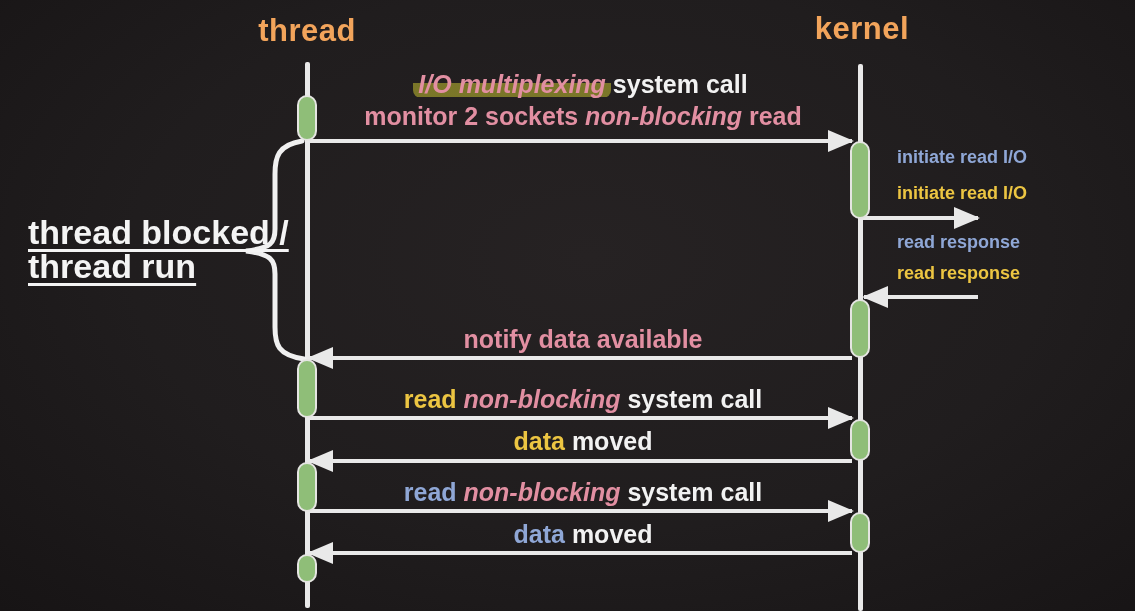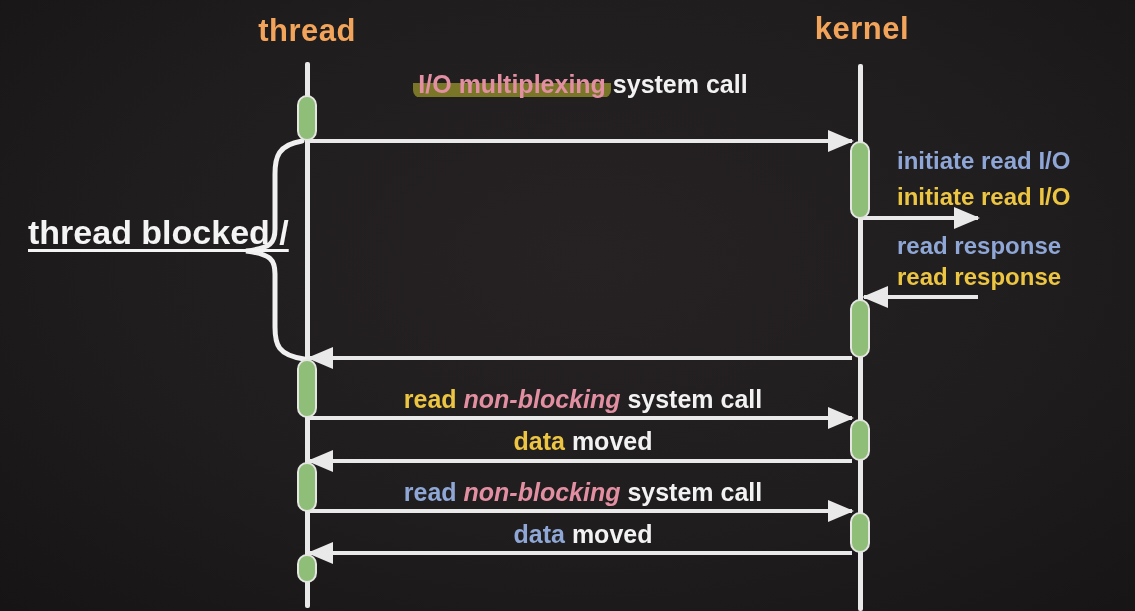--- a/index.html
+++ b/index.html
@@ -31,30 +31,30 @@
   .arrow.left::after{
     content:'';position:absolute;left:-2px;top:-9px;
     border-top:11px solid transparent;border-bottom:11px solid transparent;
     border-right:26px solid #e9e9e9;
   }
   .msg{
     position:absolute;left:310px;width:546px;text-align:center;
     font-size:25px;color:#f2f2f2;white-space:nowrap;z-index:4;
   }
   .rlabel{
-    position:absolute;left:897px;font-size:24px;white-space:nowrap;z-index:4;
+    position:absolute;left:897px;font-size:18px;white-space:nowrap;z-index:4;
   }
   .seg.pink{color:#e28fa2;}
   .seg.white{color:#f2f2f2;margin-top:14px;}
   .seg.yellow{color:#ecc542;}
   .seg.blue{color:#8fa7d6;}
   .seg.italic{font-style:italic;}
   .seg.hl{
     background:linear-gradient(to bottom, transparent 46%, rgba(127,123,41,0.95) 46%, rgba(127,123,41,0.95) 98%, transparent 98%);
-    border-radius:8px;padding:0 5px;margin:0 -5px;
+    border-radius:8px;padding:0 5px;margin:0 -5px;font-style:italic;
   }
   .side-label{
     position:absolute;left:28px;top:215px;
     font-size:34px;color:#f4f4f4;line-height:34px;
     text-decoration:underline;text-underline-offset:5px;z-index:4;
   }
   .brace{position:absolute;z-index:2;}
 </style>
 </head>
 <body>
@@ -65,20 +65,21 @@
   <div class="title" style="left:777px;top:11px;">kernel</div>
 
   <div class="lifeline" style="left:305px;top:62px;height:546px;"></div>
   <div class="lifeline" style="left:858px;top:64px;height:547px;"></div>
 
   <svg class="brace" style="left:236px;top:137px;" width="72" height="226" viewBox="0 0 72 226">
     <path d="M 66 4 C 42 8, 39 20, 39 37 L 39 92 C 39 106, 35 111, 10 114 C 35 117, 39 123, 39 137 L 39 190 C 39 208, 42 218, 68 222" fill="none" stroke="#f0f0f0" stroke-width="5" stroke-linecap="round"></path>
   </svg>
   <div class="side-label">
     <div>thread blocked /</div>
+    <div>thread run</div>
   </div>
 
   <div class="arrow right" style="left:309px;top:139px;width:543px;"></div>
   <div class="arrow right" style="left:862px;top:216px;width:116px;"></div>
   <div class="arrow left" style="left:864px;top:295px;width:114px;"></div>
   <div class="arrow left" style="left:309px;top:356px;width:543px;"></div>
   <div class="arrow right" style="left:309px;top:416px;width:543px;"></div>
   <div class="arrow left" style="left:309px;top:459px;width:543px;"></div>
   <div class="arrow right" style="left:309px;top:509px;width:543px;"></div>
   <div class="arrow left" style="left:309px;top:551px;width:543px;"></div>
@@ -88,20 +89,26 @@
   <div class="actbar" style="left:850px;top:299px;height:55px;"></div>
   <div class="actbar" style="left:297px;top:359px;height:55px;"></div>
   <div class="actbar" style="left:850px;top:419px;height:38px;"></div>
   <div class="actbar" style="left:297px;top:462px;height:46px;"></div>
   <div class="actbar" style="left:850px;top:512px;height:37px;"></div>
   <div class="actbar" style="left:297px;top:554px;height:25px;"></div>
 
   <div class="msg" style="top:70px;">
     <span class="seg pink hl">I/O multiplexing</span><span class="seg white"> system call</span>
   </div>
+  <div class="msg" style="top:102px;">
+    <span class="seg pink">monitor 2 sockets </span><span class="seg pink italic">non-blocking</span><span class="seg pink"> read</span>
+  </div>
+  <div class="msg" style="top:325px;">
+    <span class="seg pink">notify data available</span>
+  </div>
   <div class="msg" style="top:385px;">
     <span class="seg yellow">read </span><span class="seg pink italic">non-blocking</span><span class="seg white"> system call</span>
   </div>
   <div class="msg" style="top:427px;">
     <span class="seg yellow">data</span><span class="seg white"> moved</span>
   </div>
   <div class="msg" style="top:478px;">
     <span class="seg blue">read </span><span class="seg pink italic">non-blocking</span><span class="seg white"> system call</span>
   </div>
   <div class="msg" style="top:520px;">

